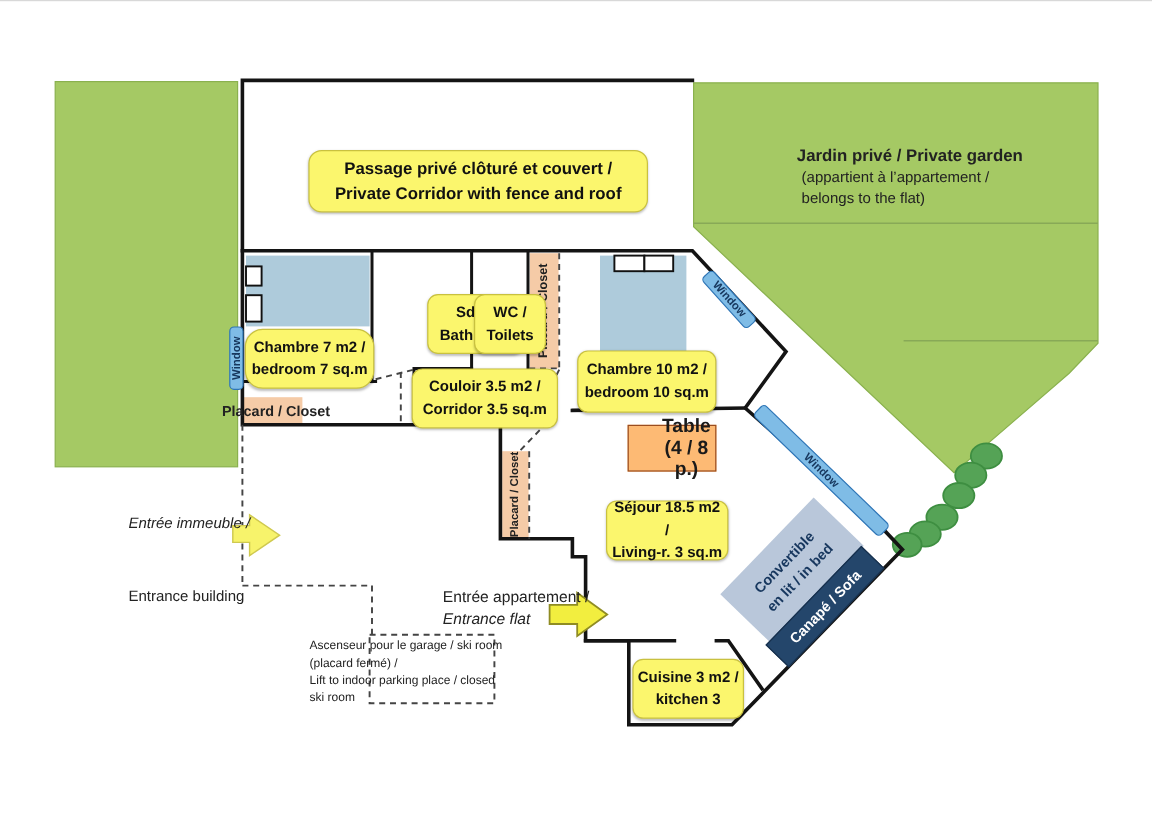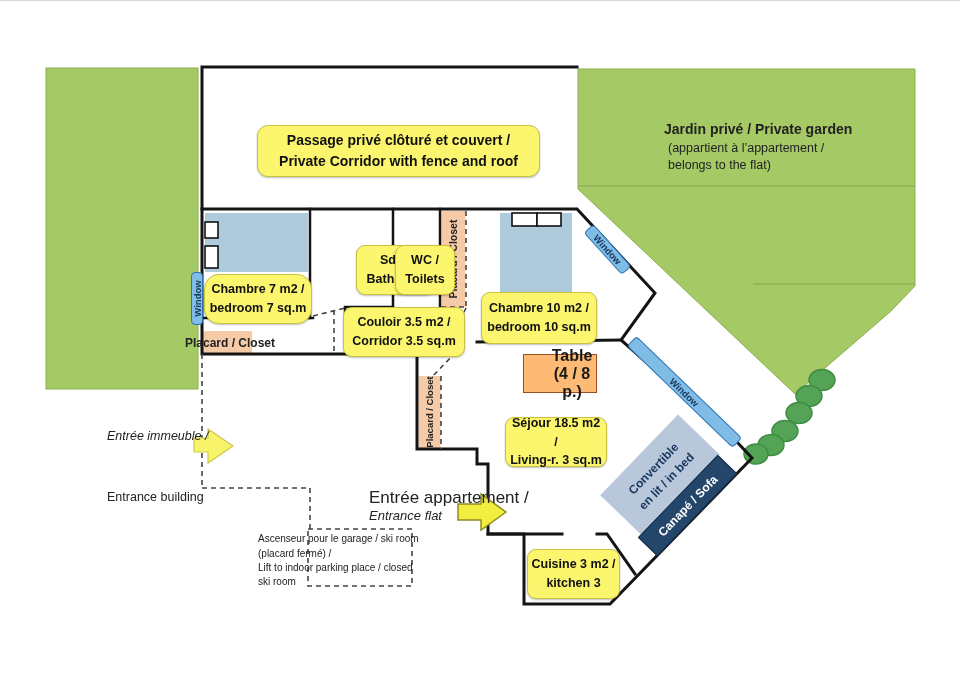--- a/index.html
+++ b/index.html
@@ -180,21 +180,21 @@
     <div>kitchen 3</div>
   </div>
 
   <div class="abs garden-text-main" style="left:664px;top:120px;">Jardin privé / Private garden</div>
   <div class="abs garden-text-sub" style="left:668px;top:139px;">(appartient à l’appartement /</div>
   <div class="abs garden-text-sub" style="left:668px;top:156px;">belongs to the flat)</div>
 
   <div class="note" style="left:107px;top:427px;font-style:italic;">Entrée immeuble /</div>
   <div class="note" style="left:107px;top:444px;margin-top:44px;">Entrance building</div>
 
-  <div class="note" style="left:369px;top:488px;font-size:17px;">Entrée appartement /</div>
+  <div class="note" style="left:369px;top:488px;font-size:13px;">Entrée appartement /</div>
   <div class="note" style="left:369px;top:506px;font-size:13px;font-style:italic;">Entrance flat</div>
 
   <div class="note small" style="left:258px;top:530px;">Ascenseur pour le garage / ski room</div>
   <div class="note small" style="left:258px;top:545px;">(placard fermé) /</div>
   <div class="note small" style="left:258px;top:559px;">Lift to indoor parking place / closed</div>
   <div class="note small" style="left:258px;top:573px;">ski room</div>
 
 </div>
 
 </body></html>

